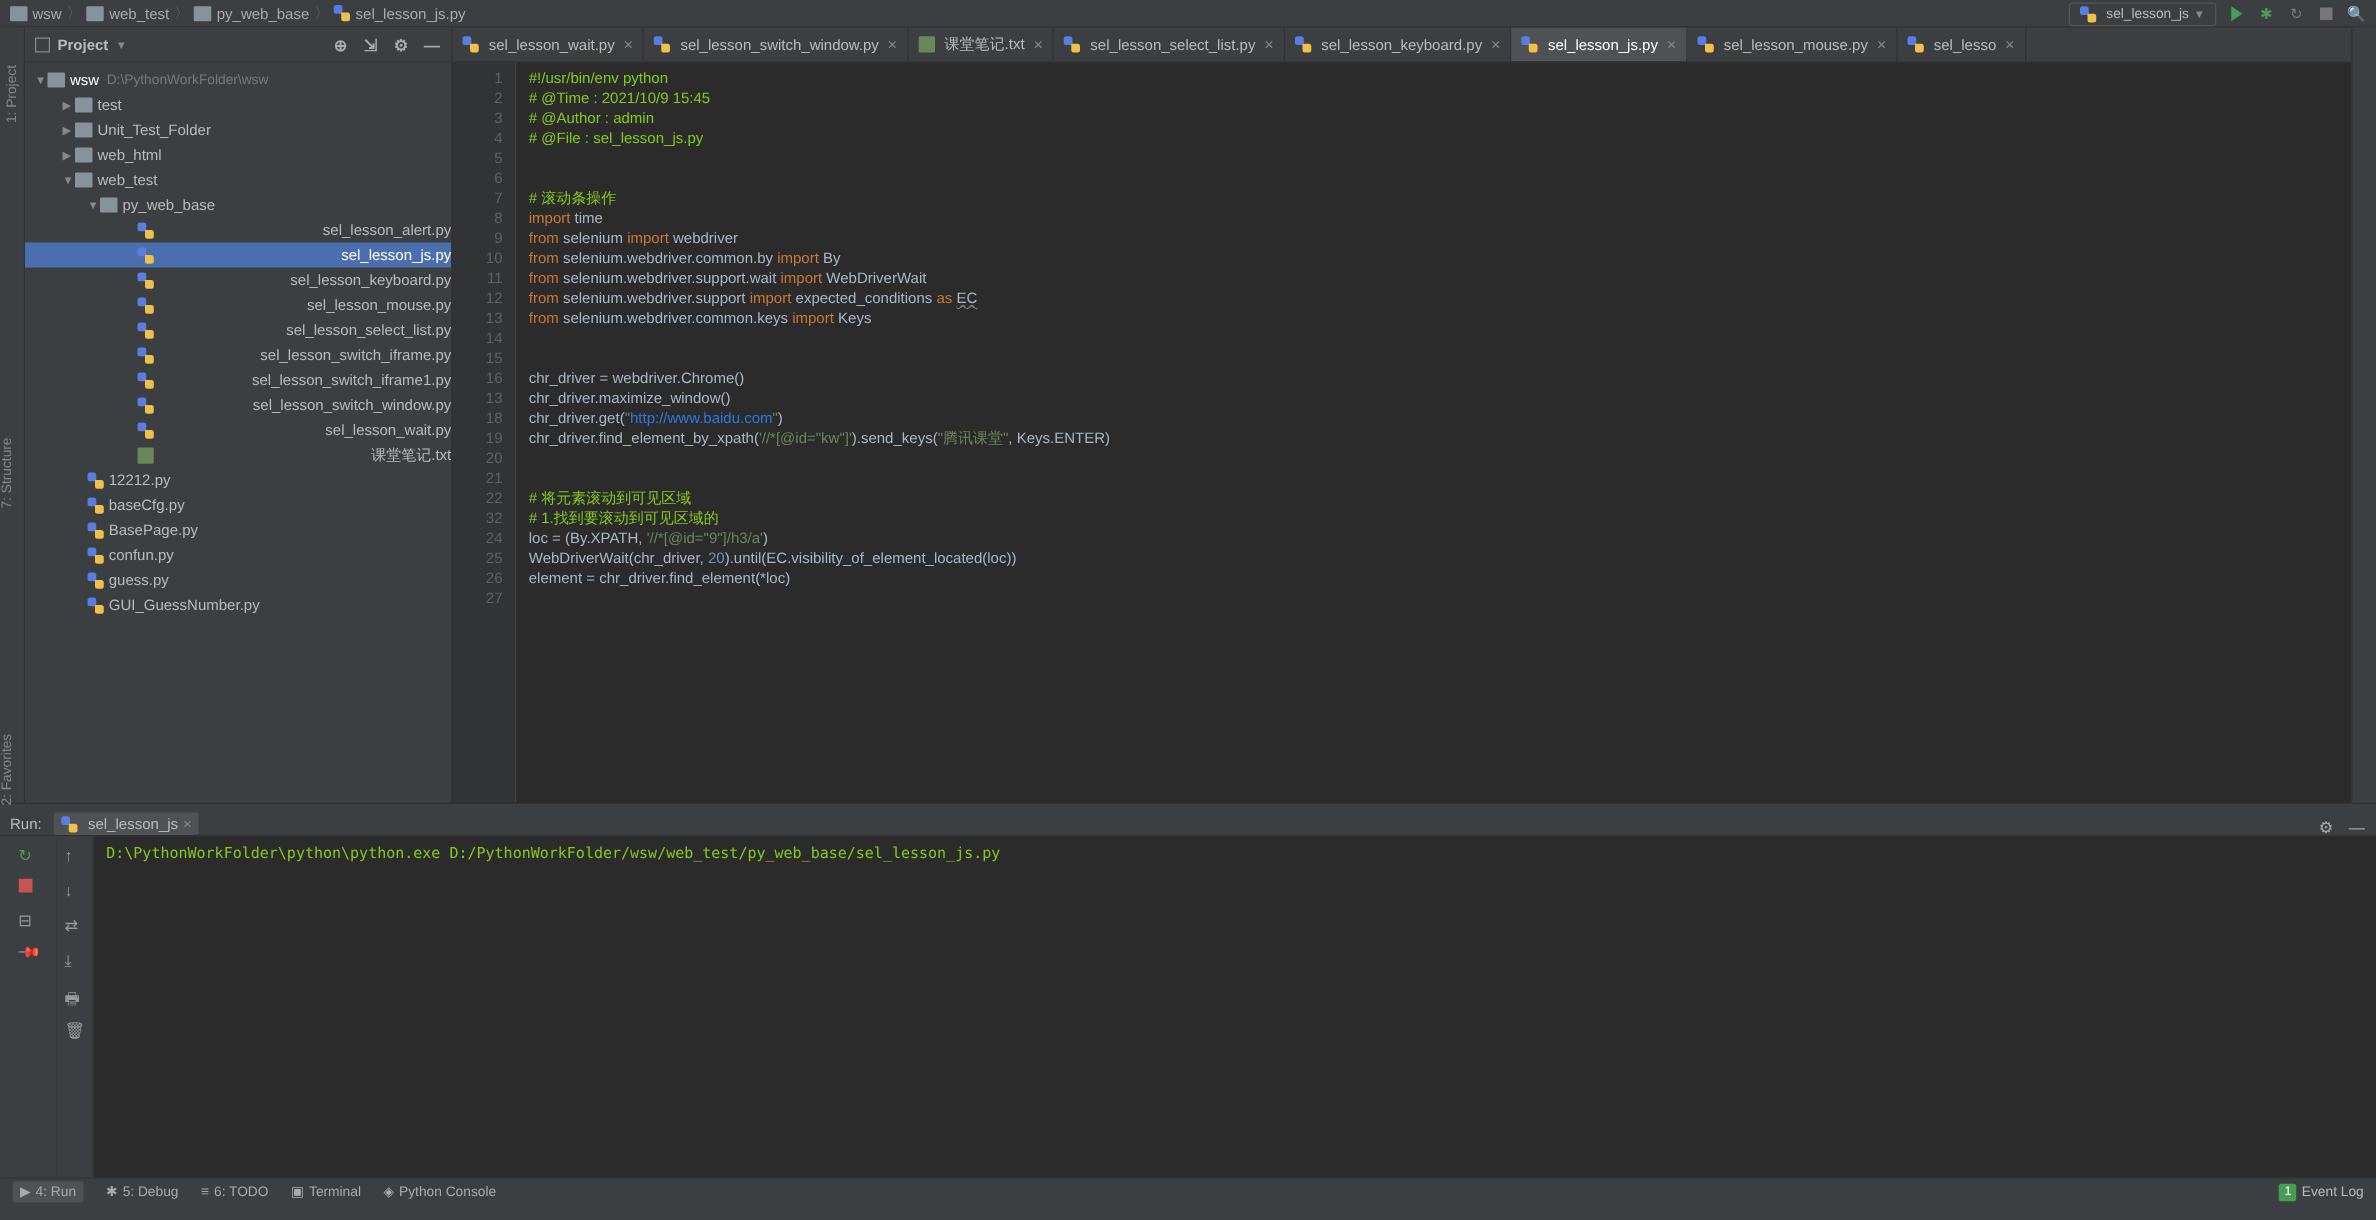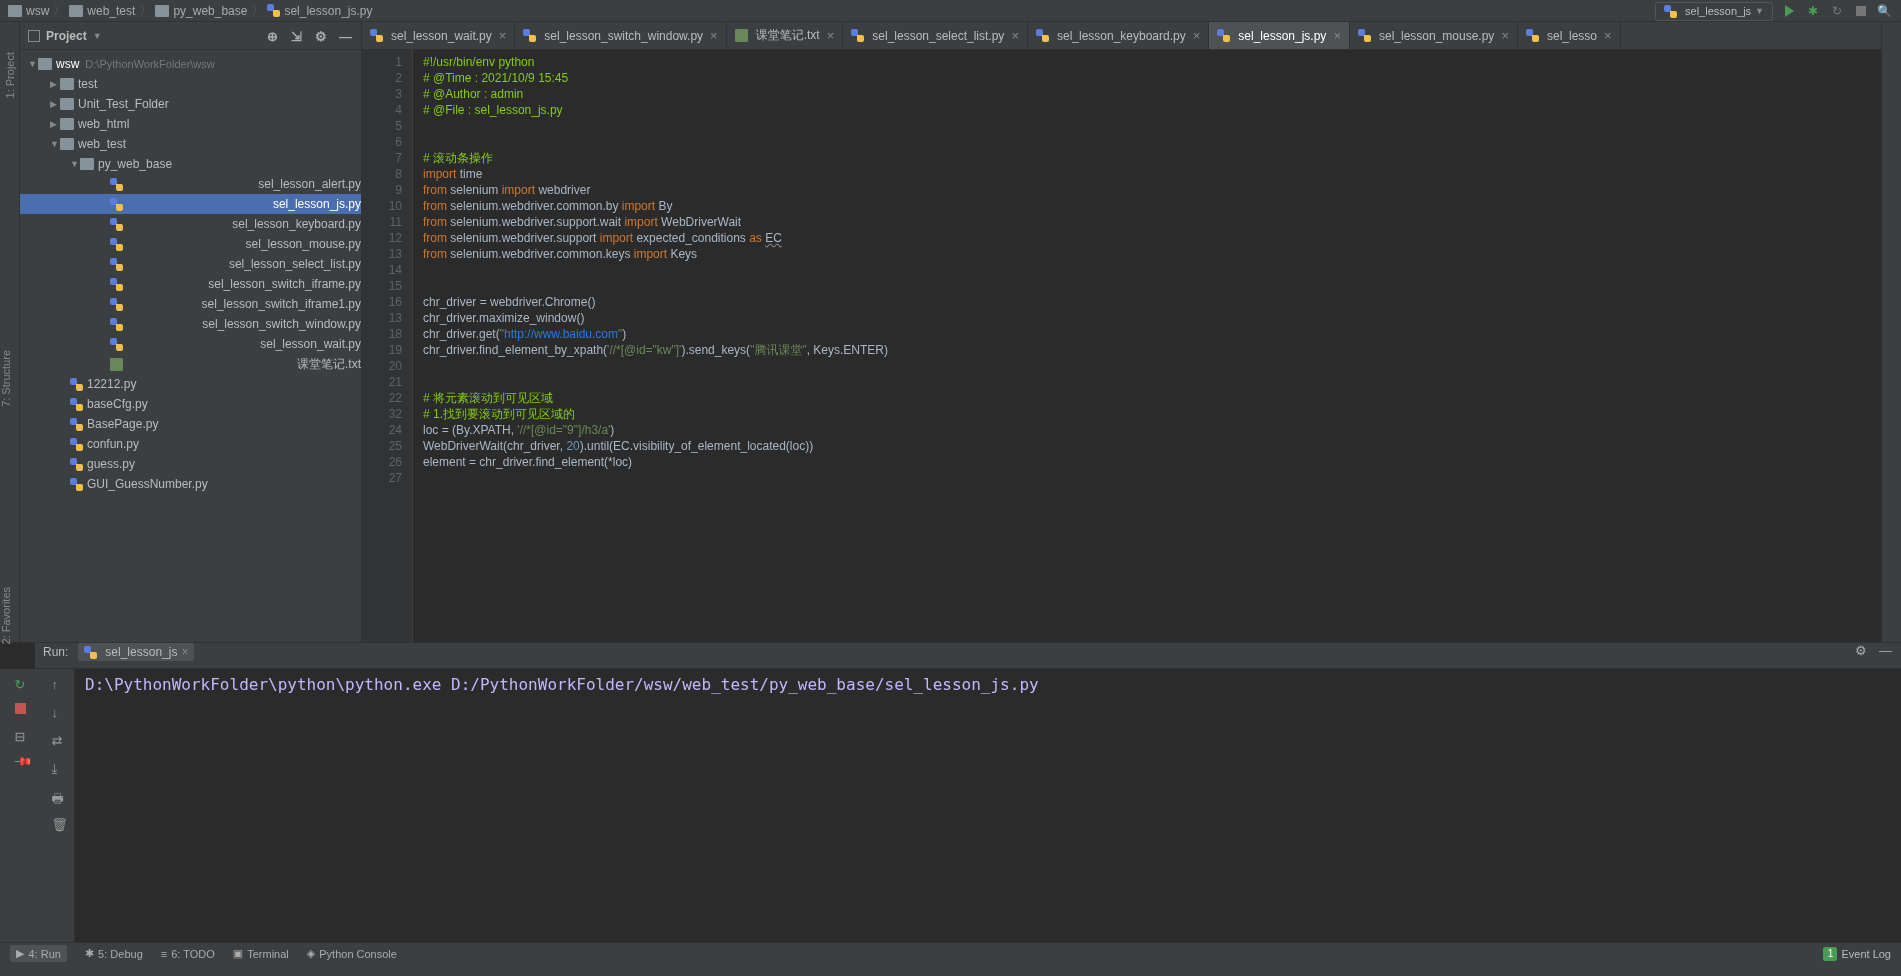--- a/index.html
+++ b/index.html
@@ -41,28 +41,28 @@
 .editor { flex: 1; display: flex; font-family: 'Consolas', monospace; font-size: 12px; line-height: 16px; overflow: auto; }
 .gutter { width: 50px; background: #313335; color: #606366; text-align: right; padding: 4px 10px 0 0; user-select: none; }
 .gutter-line { height: 16px; }
 .code { flex: 1; padding: 4px 0 0 10px; background: #2b2b2b; white-space: pre; color: #a9b7c6; border-left: 1px solid #404040; }
 .kw { color: #cc7832; }
 .str { color: #6a8759; }
 .cmt { color: #84cc16; }
 .lnk { color: #287bde; }
 .num { color: #6897bb; }
 .run-panel { border-top: 1px solid #323232; background: #2b2b2b; height: 300px; display: flex; flex-direction: column; }
-.run-header { height: 26px; background: #3c3f41; display: flex; align-items: flex-start; padding: 0 8px; font-size: 12px; justify-content: space-between; border-bottom: 1px solid #323232; margin-left: 35px; }
+.run-header { height: 26px; background: #3c3f41; display: flex; align-items: flex-end; padding: 0 8px; font-size: 12px; justify-content: space-between; border-bottom: 1px solid #323232; }
 .run-tab { display: flex; align-items: center; gap: 4px; padding: 2px 6px; background: #4e5254; border-radius: 2px; }
 .run-body { flex: 1; display: flex; }
 .run-rail { width: 45px; background: #3c3f41; display: flex; flex-direction: column; align-items: center; padding-top: 8px; gap: 10px; }
 .run-rail2 { width: 30px; background: #3c3f41; display: flex; flex-direction: column; align-items: center; padding-top: 8px; gap: 12px; border-right: 1px solid #323232; }
 .rail-btn { width: 16px; height: 16px; cursor: pointer; font-size: 13px; color: #999; }
 .stop-sq { width: 11px; height: 11px; background: #c75450; }
-.console { flex: 1; padding: 6px 10px; font-family: 'Consolas', monospace; font-size: 16px; color: #c4b5fd; }
+.console { flex: 1; padding: 6px 10px; font-family: 'Consolas', monospace; font-size: 12px; color: #84cc16; }
 .bottom-bar { height: 22px; background: #3c3f41; border-top: 1px solid #323232; display: flex; align-items: center; padding: 0 10px; font-size: 11px; gap: 18px; justify-content: space-between; }
 .bottom-left { display: flex; gap: 18px; align-items: center; }
 .bottom-item { display: flex; align-items: center; gap: 4px; color: #aaa; cursor: pointer; }
 .bottom-item.active { background: #4e5254; padding: 2px 6px; border-radius: 2px; }
 .event-log { display: flex; align-items: center; gap: 4px; }
 .badge { background: #499c54; color: #fff; width: 14px; height: 14px; border-radius: 2px; font-size: 10px; display: flex; align-items: center; justify-content: center; }
 .right-rail { width: 20px; background: #3c3f41; border-left: 1px solid #323232; }
 .left-structure { position: absolute; left: 0; top: 350px; width: 20px; }
 .pin-icon { transform: rotate(45deg); display: inline-block; font-size: 12px; }
 </style>

